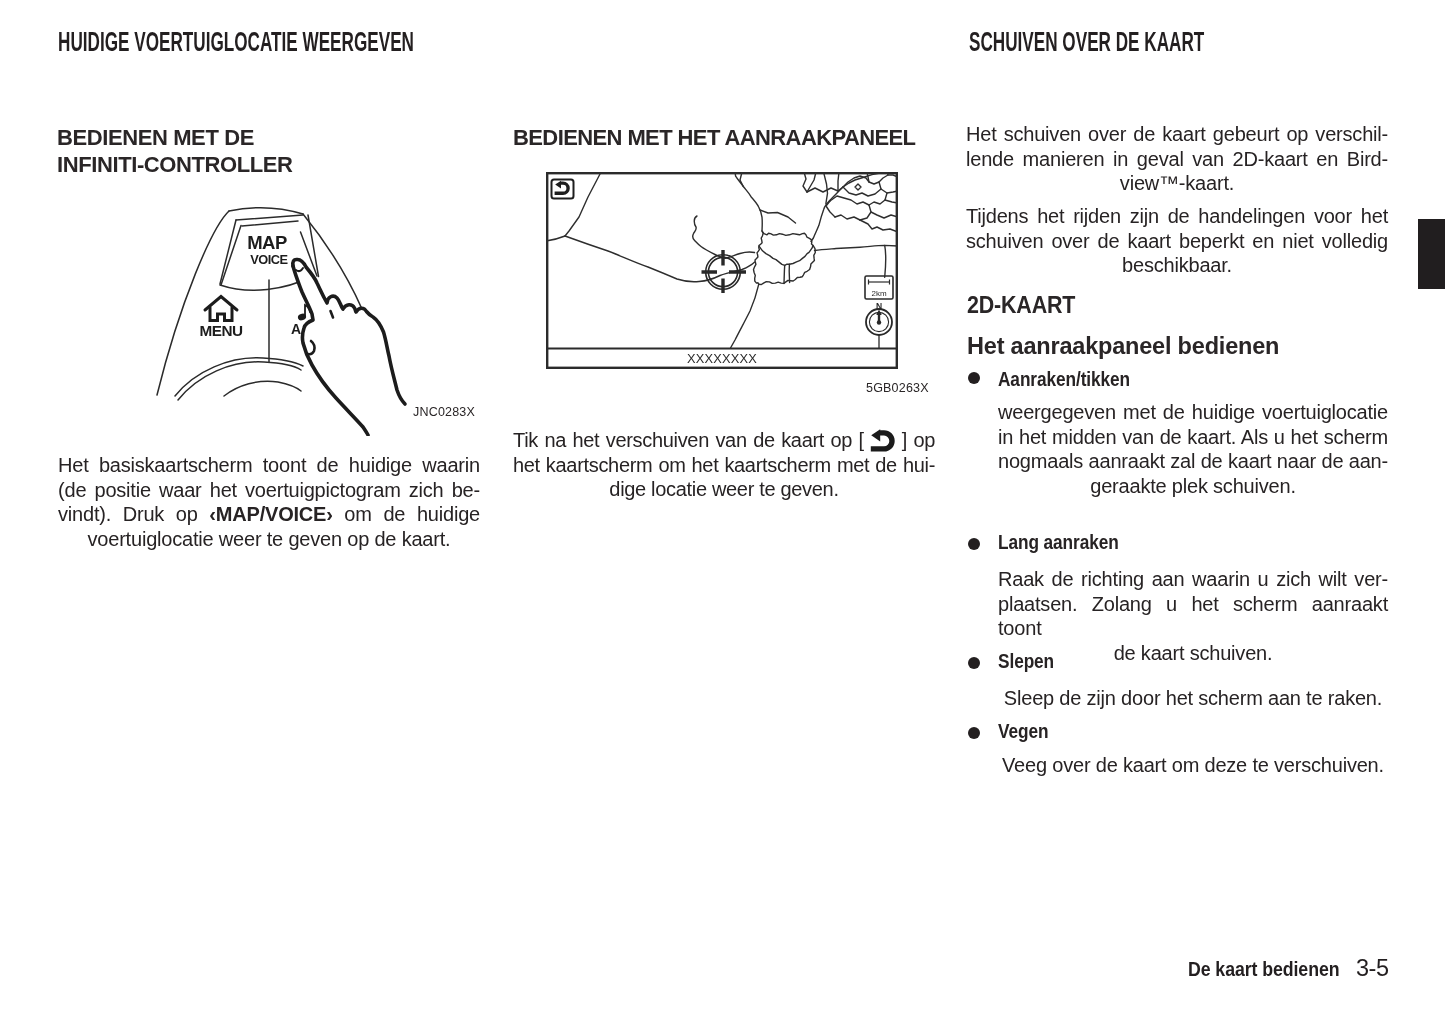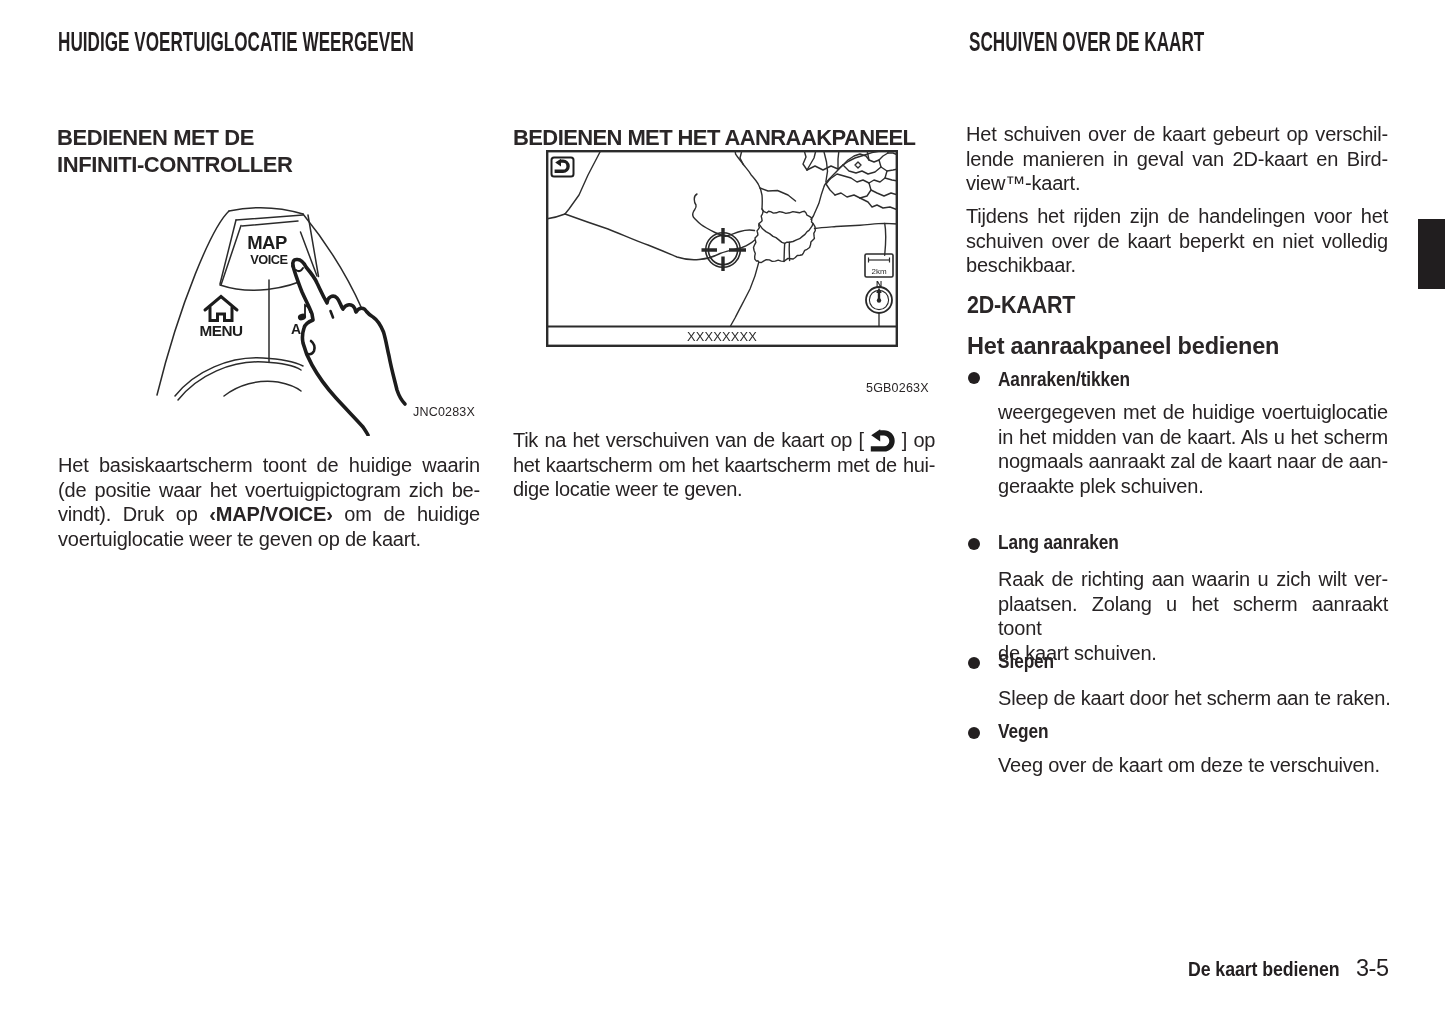--- a/index.html
+++ b/index.html
@@ -2,21 +2,21 @@
 <html><head>
 <meta charset="utf-8">
 <style>
   html,body{margin:0;padding:0}
   body{width:1445px;height:1025px;background:#fff;font-family:"Liberation Sans",sans-serif;color:#272324;position:relative;overflow:hidden}
   .abs{position:absolute}
   .runhead{font-weight:bold;font-size:27px;line-height:27px;white-space:nowrap;transform:scaleX(0.635);transform-origin:0 0;letter-spacing:0;color:#231f20}
   .h2{font-weight:bold;font-size:22px;line-height:27px;letter-spacing:-0.4px;color:#2a2627}
   .body20{font-size:20px;line-height:24.5px;letter-spacing:-0.2px}
   .jl{text-align:justify;text-align-last:justify}
-  .ll{text-align:left;white-space:nowrap}
+  .ll{text-align:center;white-space:nowrap}
   .blbl{font-weight:bold;font-size:19.5px;line-height:24px;letter-spacing:-0.1px;white-space:nowrap;transform:scaleX(0.885);transform-origin:0 0}
   .dot{position:absolute;width:12px;height:12px;border-radius:50%;background:#231f20}
   .small{font-size:12.5px;line-height:14px;letter-spacing:0.2px}
 </style>
 </head>
 <body>
 
 <div class="abs runhead" style="left:58px;top:29px">HUIDIGE VOERTUIGLOCATIE WEERGEVEN</div>
 
 <div class="abs runhead" style="left:969px;top:29px">SCHUIVEN OVER DE KAART</div>
@@ -83,21 +83,21 @@
 
 <div class="abs body20" style="left:58px;top:453px;width:422px">
   <div class="jl">Het basiskaartscherm toont de huidige waarin</div>
   <div class="jl">(de positie waar het voertuigpictogram zich be-</div>
   <div class="jl">vindt). Druk op <b>‹MAP/VOICE›</b> om de huidige</div>
   <div class="ll">voertuiglocatie weer te geven op de kaart.</div>
 </div>
 
 <div class="abs h2" style="left:513px;top:124px;letter-spacing:-0.6px">BEDIENEN MET HET AANRAAKPANEEL</div>
 
-<div class="abs" style="left:546px;top:150px;width:400px;height:197px">
+<div class="abs" style="left:546px;top:172px;width:400px;height:197px">
 <svg width="352" height="197" viewBox="0 0 352 197" fill="none" xmlns="http://www.w3.org/2000/svg">
 <g id="map">
 
   <rect x="1.2" y="1.2" width="349.6" height="194.6" stroke="#2b2b2b" stroke-width="2.4" fill="none"></rect>
 
   <g stroke="#2e2e2e" stroke-width="1.4" fill="none" stroke-linecap="round" stroke-linejoin="round">
     <path d="M54,2 L42,25 L33,45 L23,59 L19,64"></path>
     <path d="M0,69 C8,68 14,66 19,64"></path>
     <path d="M19,64 C30,68 50,75 62,79 C75,84 90,91 102,95 C112,99 124,104 131,107 C137,109 147,110 153,109.5 C160,109 169,106 174,103.5 C180,101 190,99 196,97.5 C202,95 206,92.5 208.7,89.9"></path>
     <path d="M151,44 C147,46 148,52 150,55 C151,58 148,60 147.3,62 C146,65 147,67 148.6,68.5 C151,71 153,73 155,74.5 C159,77.5 165,80.5 169,82.5 C172,84 176,85.5 179.3,86.2 C184,85 189,83 194,81.5 C198,80.3 203,79.4 208.5,80.5"></path>
@@ -212,21 +212,21 @@
   <div class="jl">Raak de richting aan waarin u zich wilt ver-</div>
   <div class="jl">plaatsen. Zolang u het scherm aanraakt toont</div>
   <div class="ll">de kaart schuiven.</div>
 </div>
 
 <div class="dot" style="left:968px;top:657px"></div>
 
 <div class="abs blbl" style="left:998px;top:649px">Slepen</div>
 
 <div class="abs body20" style="left:998px;top:686px;width:390px">
-  <div class="ll">Sleep de kaart door het scherm aan te raken.</div>
+  <div class="ll">Sleep de zijn door het scherm aan te raken.</div>
 </div>
 
 <div class="dot" style="left:968px;top:727px"></div>
 
 <div class="abs blbl" style="left:998px;top:719px">Vegen</div>
 
 <div class="abs body20" style="left:998px;top:753px;width:390px">
   <div class="ll">Veeg over de kaart om deze te verschuiven.</div>
 </div>
 

